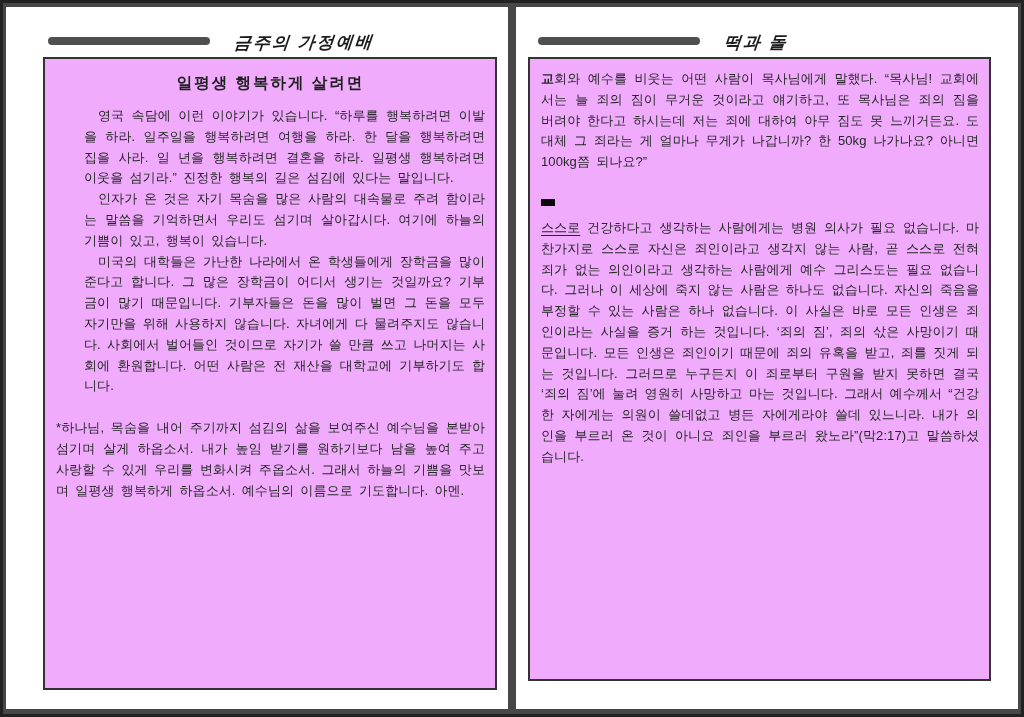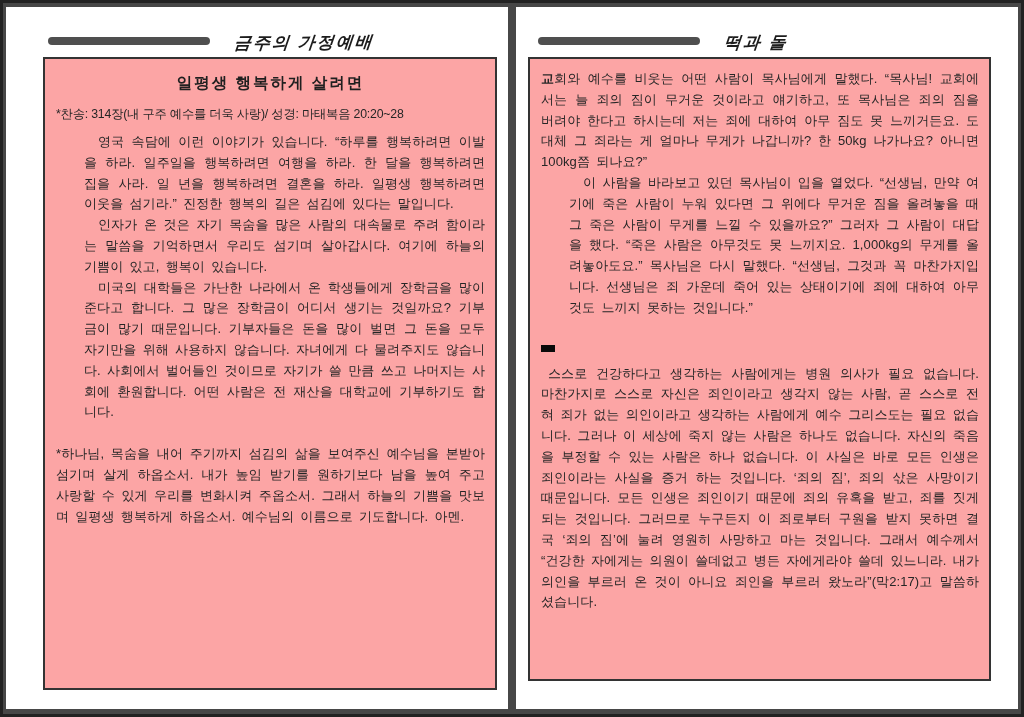--- a/index.html
+++ b/index.html
@@ -7,63 +7,61 @@
   .canvas{position:relative;width:1024px;height:717px;background:#474747;overflow:hidden;}
   .outer-edge{position:absolute;inset:0;border:3px solid #222;pointer-events:none;z-index:10;}
   .page{position:absolute;top:7px;height:702px;background:#ffffff;}
   .page-left{left:6px;width:502px;}
   .page-right{left:516px;width:502px;}
   .page-header{position:absolute;top:24px;left:0;right:0;height:26px;white-space:nowrap;}
   .header-bar{display:inline-block;vertical-align:middle;width:162px;height:8px;border-radius:4px;background:#4f4f4f;margin-top:-4px;}
   .page-left .header-bar{margin-left:42px;}
   .page-right .header-bar{margin-left:22px;}
   .header-title{display:inline-block;vertical-align:middle;margin-left:20px;font-size:17px;font-weight:700;font-style:italic;letter-spacing:2px;color:#1c1c1c;transform:skewX(-6deg) rotate(-0.5deg);}
-  .content-box{position:absolute;top:50px;border:2px solid #333;background:#fca5a5;box-sizing:border-box;padding:10px 10px 8px 11px;color:#262626;}
+  .content-box{position:absolute;top:50px;border:2px solid #333;background:#f0abfc;box-sizing:border-box;padding:10px 10px 8px 11px;color:#262626;}
   .page-left .content-box{left:37px;width:454px;height:633px;}
   .page-right .content-box{left:12px;width:463px;height:624px;}
   .sermon-title{margin:4px 0 12px 0;font-size:15.5px;font-weight:700;text-align:center;letter-spacing:2px;color:#1f1f1f;}
   .meta{margin:0 0 9px 0;font-size:12.3px;letter-spacing:-0.2px;}
   .para{margin:0;font-size:13px;line-height:20.8px;text-align:justify;word-spacing:2.5px;letter-spacing:0.1px;}
   .indent{text-indent:14px;margin-left:28px;}
   .prayer{margin-top:21px;position:relative;padding-right:0;}
   .lead-char{font-weight:700;}
   .mark-row{margin:26px 0 11px 0;height:8px;}
   .black-mark{display:block;width:14px;height:7px;background:#0a0a0a;}
-  .underlined{text-underline-offset:3px;margin-left:7px;}
+  .underlined{text-decoration:underline;text-underline-offset:3px;}
   .gap{position:absolute;top:0;bottom:0;left:508px;width:8px;background:#474747;}
 </style>
 </head>
 <body>
 
 <div class="canvas">
   <div class="gap"></div>
 
   <div class="page page-left">
     <div class="page-header">
       <span class="header-bar"></span>
       <span class="header-title">금주의 가정예배</span>
     </div>
     <div class="content-box">
       <h1 class="sermon-title">일평생 행복하게 살려면</h1>
-      <p class="meta">*찬송: 314장(내 구주 예수를 더욱 사랑)/ 성경: 마태복음 20:20~28</p>
       <p class="para indent">영국 속담에 이런 이야기가 있습니다. “하루를 행복하려면 이발을 하라. 일주일을 행복하려면 여행을 하라. 한 달을 행복하려면 집을 사라. 일 년을 행복하려면 결혼을 하라. 일평생 행복하려면 이웃을 섬기라.” 진정한 행복의 길은 섬김에 있다는 말입니다.</p>
       <p class="para indent">인자가 온 것은 자기 목숨을 많은 사람의 대속물로 주려 함이라는 말씀을 기억하면서 우리도 섬기며 살아갑시다. 여기에 하늘의 기쁨이 있고, 행복이 있습니다.</p>
       <p class="para indent">미국의 대학들은 가난한 나라에서 온 학생들에게 장학금을 많이 준다고 합니다. 그 많은 장학금이 어디서 생기는 것일까요? 기부금이 많기 때문입니다. 기부자들은 돈을 많이 벌면 그 돈을 모두 자기만을 위해 사용하지 않습니다. 자녀에게 다 물려주지도 않습니다. 사회에서 벌어들인 것이므로 자기가 쓸 만큼 쓰고 나머지는 사회에 환원합니다. 어떤 사람은 전 재산을 대학교에 기부하기도 합니다.</p>
       <p class="para prayer"><span>*하나님, 목숨을 내어 주기까지 섬김의 삶을 보여주신 예수님을 본받아 섬기며 살게 하옵소서. 내가 높임 받기를 원하기보다 남을 높여 주고 사랑할 수 있게 우리를 변화시켜 주옵소서. 그래서 하늘의 기쁨을 맛보며 일평생 행복하게 하옵소서. 예수님의 이름으로 기도합니다. 아멘.</span></p>
     </div>
   </div>
 
   <div class="page page-right">
     <div class="page-header">
       <span class="header-bar"></span>
       <span class="header-title">떡과 돌</span>
     </div>
     <div class="content-box">
       <p class="para"><span class="lead-char">교</span><span>회와 예수를 비웃는 어떤 사람이 목사님에게 말했다. “목사님! 교회에서는 늘 죄의 짐이 무거운 것이라고 얘기하고, 또 목사님은 죄의 짐을 버려야 한다고 하시는데 저는 죄에 대하여 아무 짐도 못 느끼거든요. 도대체 그 죄라는 게 얼마나 무게가 나갑니까? 한 50kg 나가나요? 아니면 100kg쯤 되나요?”</span></p>
-      <p class="para indent">이 사람을 바라보고 있던 목사님이 입을 열었다. “선생님, 만약 여기에 죽은 사람이 누워 있다면 그 위에다 무거운 짐을 올려놓을 때 그 죽은 사람이 무게를 느낄 수 있을까요?” 그러자 그 사람이 대답을 했다. “죽은 사람은 아무것도 못 느끼지요. 1,000kg의 무게를 올려놓아도요.” 목사님은 다시 말했다. “선생님, 그것과 꼭 마찬가지입니다. 선생님은 죄 가운데 죽어 있는 상태이기에 죄에 대하여 아무 것도 느끼지 못하는 것입니다.”</p>
       <div class="mark-row">
         <span class="black-mark"></span>
       </div>
       <p class="para"><span class="underlined">스스로</span><span> 건강하다고 생각하는 사람에게는 병원 의사가 필요 없습니다. 마찬가지로 스스로 자신은 죄인이라고 생각지 않는 사람, 곧 스스로 전혀 죄가 없는 의인이라고 생각하는 사람에게 예수 그리스도는 필요 없습니다. 그러나 이 세상에 죽지 않는 사람은 하나도 없습니다. 자신의 죽음을 부정할 수 있는 사람은 하나 없습니다. 이 사실은 바로 모든 인생은 죄인이라는 사실을 증거 하는 것입니다. ‘죄의 짐’, 죄의 삯은 사망이기 때문입니다. 모든 인생은 죄인이기 때문에 죄의 유혹을 받고, 죄를 짓게 되는 것입니다. 그러므로 누구든지 이 죄로부터 구원을 받지 못하면 결국 ‘죄의 짐’에 눌려 영원히 사망하고 마는 것입니다. 그래서 예수께서 “건강한 자에게는 의원이 쓸데없고 병든 자에게라야 쓸데 있느니라. 내가 의인을 부르러 온 것이 아니요 죄인을 부르러 왔노라”(막2:17)고 말씀하셨습니다.</span></p>
     </div>
   </div>
 
   <div class="outer-edge"></div>
 </div>
 

